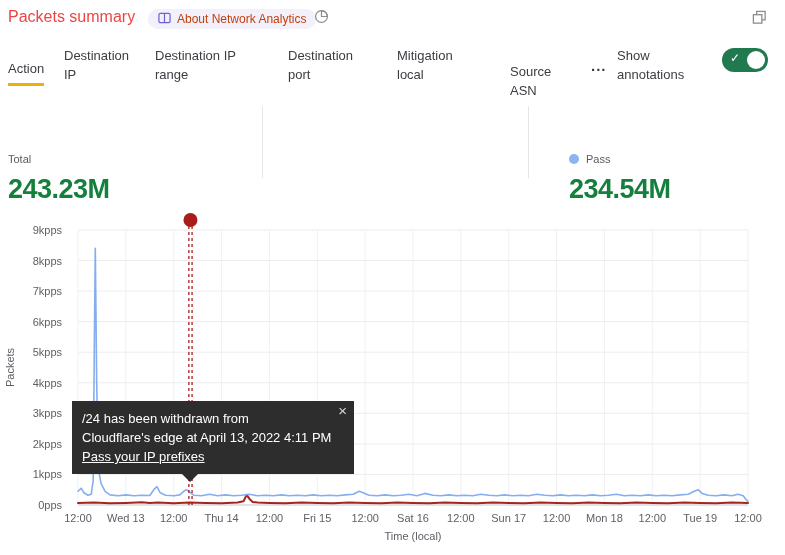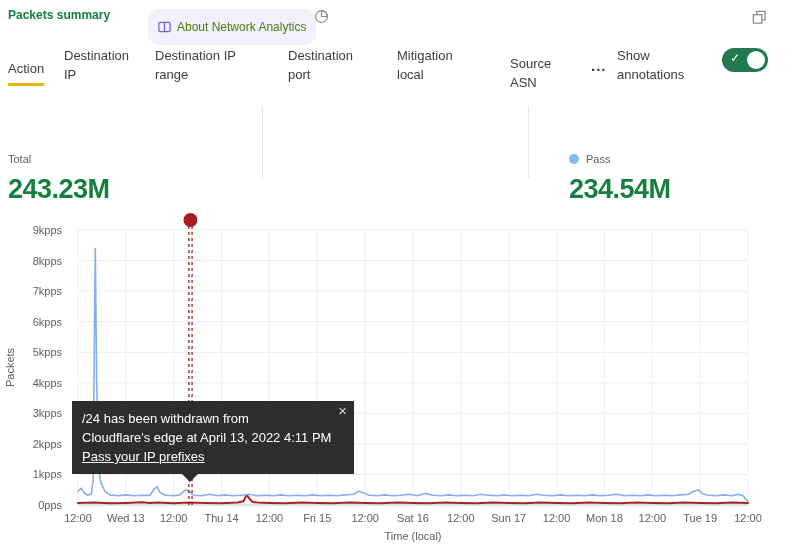--- a/index.html
+++ b/index.html
@@ -1,35 +1,35 @@
 <!DOCTYPE html>
 <html><head>
 <meta charset="utf-8">
 <style>
   html,body{margin:0;padding:0;background:#fff;}
   body{font-family:"Liberation Sans",sans-serif;color:#17181a;}
   .app{position:relative;width:785px;height:555px;background:#fff;overflow:hidden;}
 
   
-  .title{position:absolute;left:8px;top:8px;font-size:12px;font-weight:700;color:#15803d;}
-  .badge{position:absolute;left:148px;top:9px;display:flex;align-items:center;gap:6px;
-         background:#f1f0fb;color:#4d7c0f;font-size:12px;padding:11px 10px;border-radius:11px;cursor:pointer;}
+  .title{position:absolute;left:8px;top:8px;font-size:16px;font-weight:400;color:#ef4444;}
+  .badge{position:absolute;left:148px;top:9px;display:flex;align-items:flex-start;gap:6px;
+         background:#f1f0fb;color:#c2410c;font-size:12px;padding:3px 10px;border-radius:11px;cursor:pointer;}
   .badge svg{display:block;}
   .period-icon{position:absolute;left:314px;top:9px;cursor:pointer;}
   .expand-icon{position:absolute;left:752px;top:10px;cursor:pointer;}
 
   
   .tab{position:absolute;font-size:13px;line-height:19px;color:#3a3d42;cursor:pointer;}
   .tab-action{left:8px;top:59px;}
   .tab-action .lbl{display:inline-block;border-bottom:3px solid #eab308;padding-bottom:5px;}
   .tab-dest-ip{left:64px;top:46px;width:78px;}
   .tab-dest-ip-range{left:155px;top:46px;width:98px;}
   .tab-dest-port{left:288px;top:46px;width:82px;}
   .tab-mitigation{left:397px;top:46px;width:78px;}
-  .tab-source-asn{left:510px;top:54px;width:52px;}
+  .tab-source-asn{left:510px;top:62px;width:52px;}
   .more-dots{position:absolute;left:591px;top:57px;font-size:15px;font-weight:700;color:#3a3d42;
              letter-spacing:1px;cursor:pointer;}
   .show-ann-label{position:absolute;left:617px;top:46px;width:88px;font-size:13px;line-height:19px;color:#3a3d42;}
   .toggle{position:absolute;left:722px;top:48px;width:46px;height:24px;border-radius:12px;cursor:pointer;}
   .toggle .knob{position:absolute;right:3px;top:3px;width:18px;height:18px;border-radius:50%;background:#fff;}
   .toggle .check{position:absolute;left:8px;top:3px;color:#fff;font-size:12px;}
 
   
   .stat{position:absolute;top:112px;}
   .stat-1{left:8px;} .stat-2{left:278px;} .stat-3{left:569px;text-align:center;}

